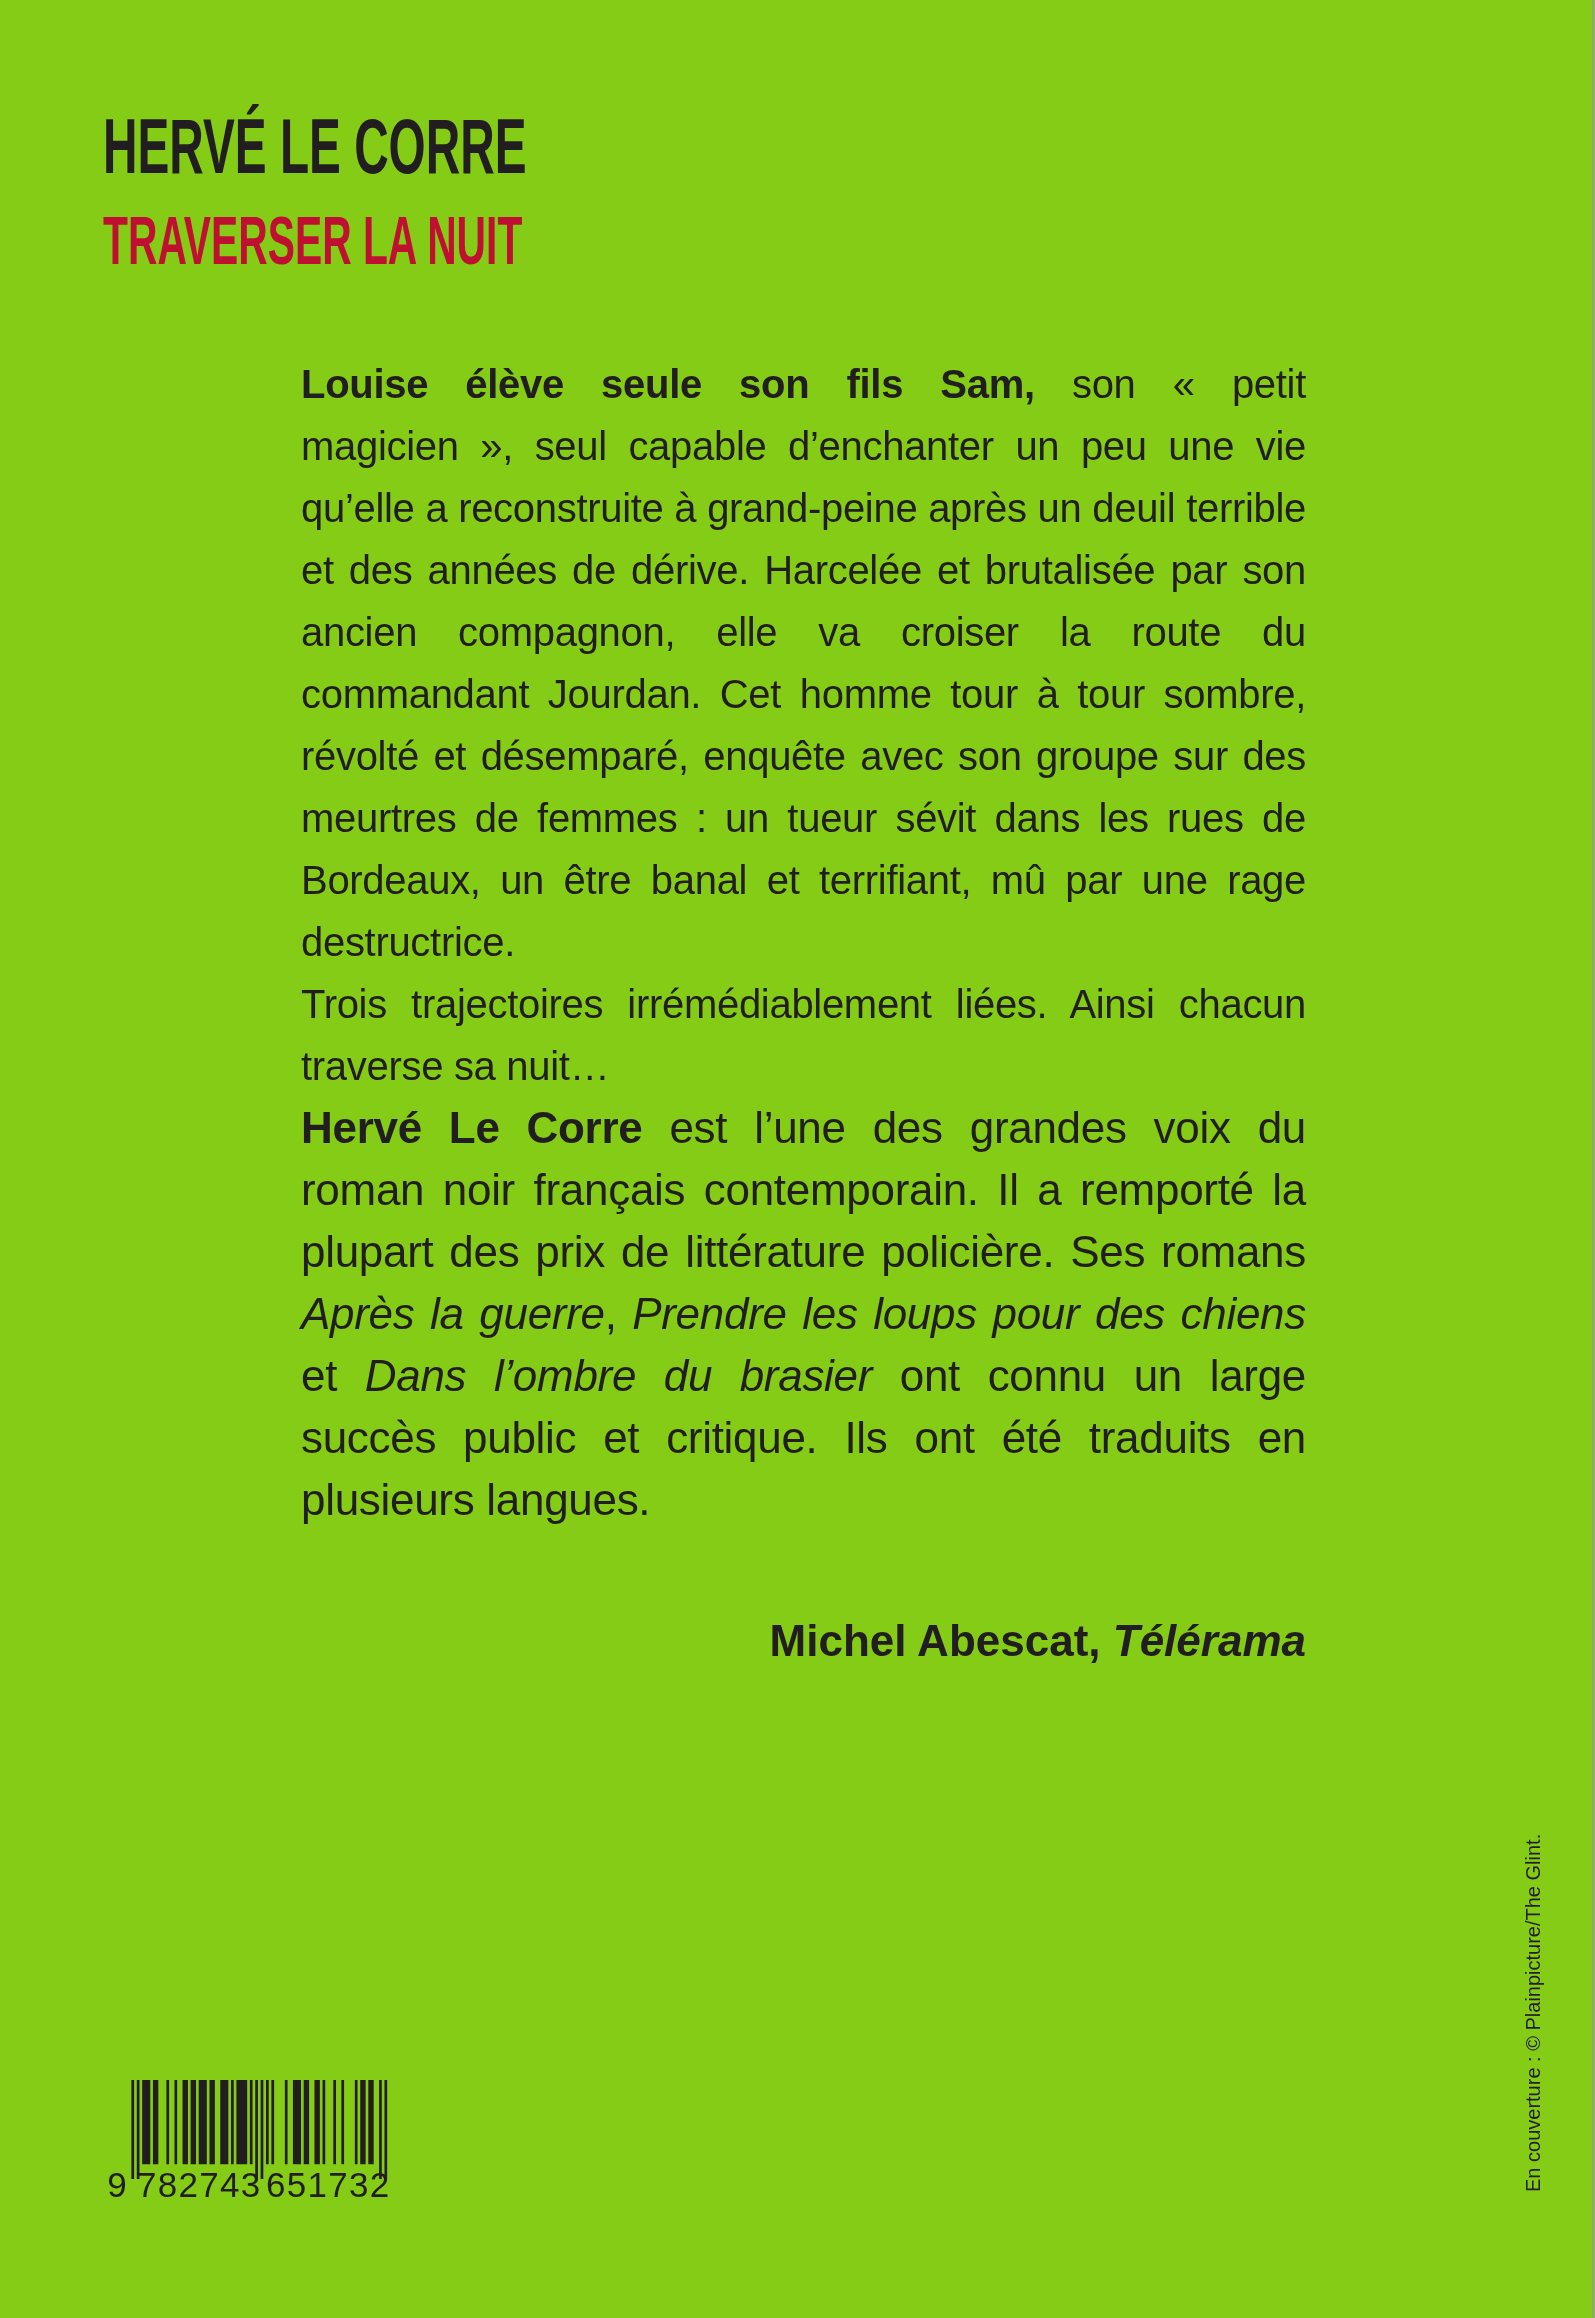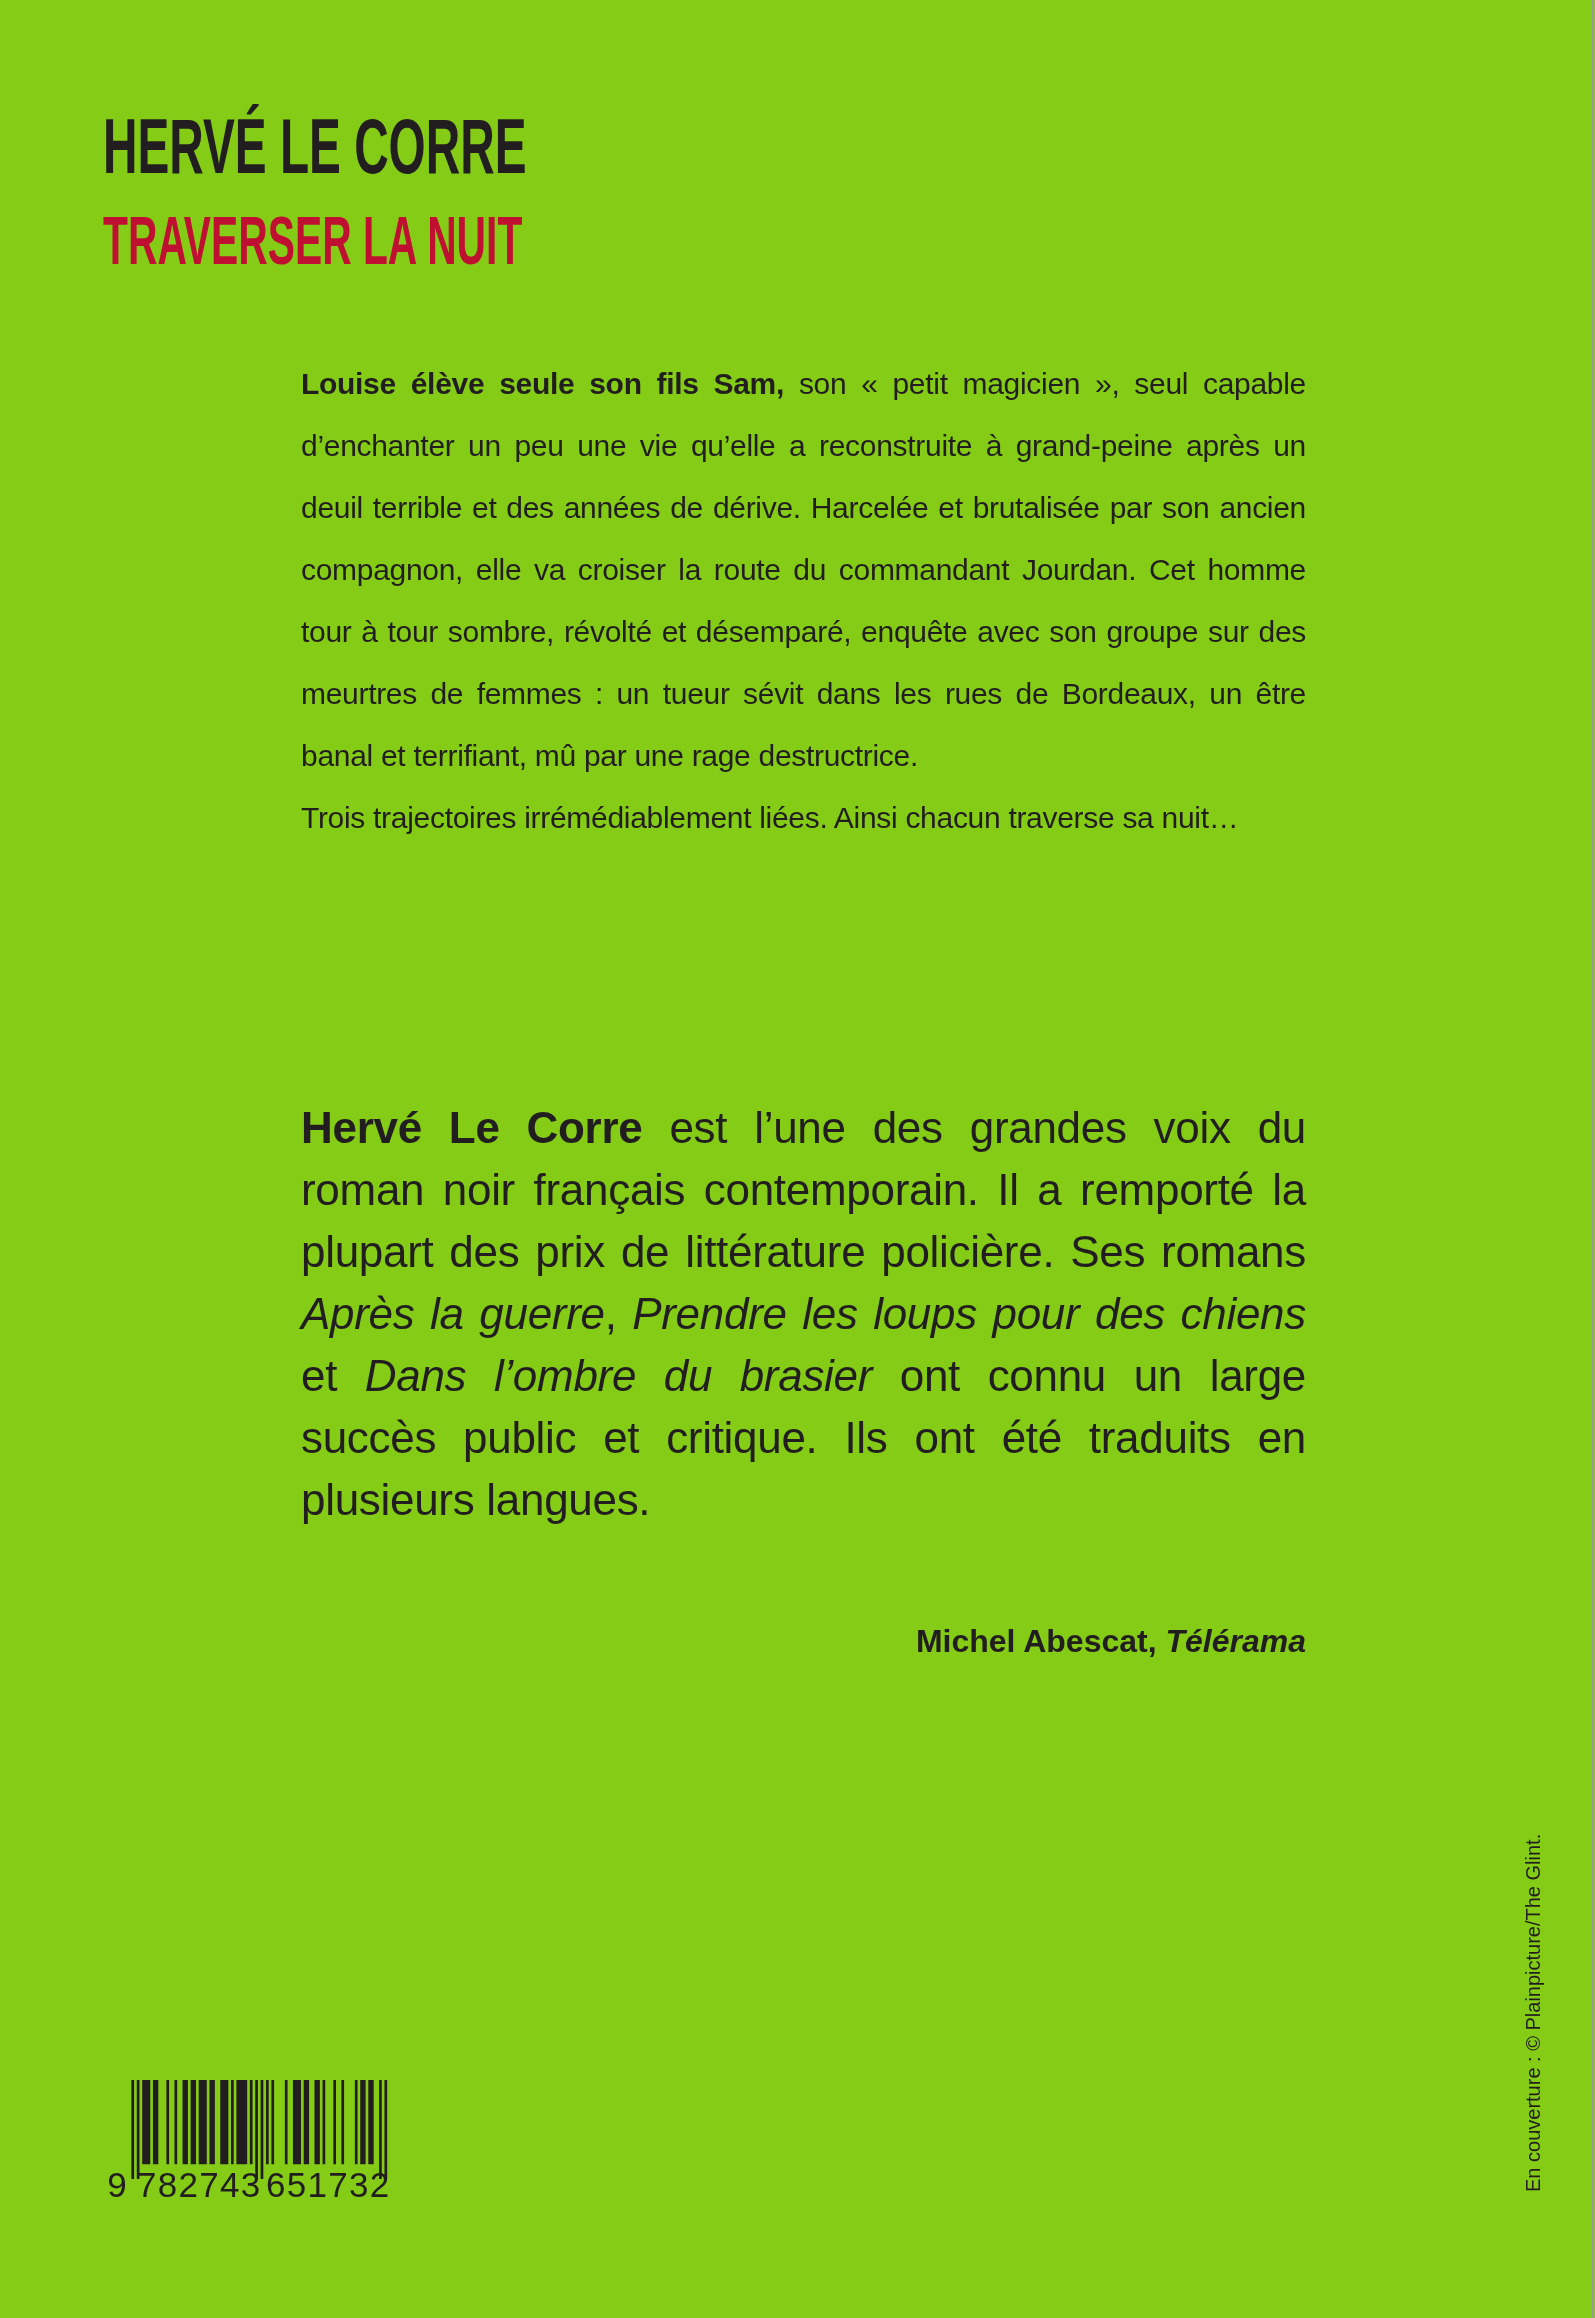--- a/index.html
+++ b/index.html
@@ -15,25 +15,25 @@
     font-size:77px; font-weight:bold; line-height:1; white-space:nowrap;
     transform:scaleX(0.62); transform-origin:0 50%;
   }
   .title {
     position:absolute; left:103px; top:206px;
     font-size:68px; font-weight:bold; line-height:1; white-space:nowrap;
     color:var(--accent,#c01031);
     transform:scaleX(0.60); transform-origin:0 50%;
   }
   .col { position:absolute; left:301px; width:1005px; }
-  .synopsis { top:353px; font-size:30px; line-height:62px; text-align:justify; letter-spacing:-0.3px; }
+  .synopsis { top:353px; font-size:40px; line-height:62px; text-align:justify; letter-spacing:-0.3px; }
   .bio      { top:1097px; font-size:44px; line-height:62px; text-align:justify; letter-spacing:-0.3px; }
   .quote    { top:1422px; font-size:38px; line-height:66px; font-weight:bold;
               color:var(--accent,#c01031); text-align:justify; letter-spacing:-0.3px; }
-  .attribution { top:1620px; font-size:32px; line-height:42px; font-weight:bold; text-align:right; }
+  .attribution { top:1620px; font-size:44px; line-height:42px; font-weight:bold; text-align:right; }
   .run.b  { font-weight:bold; }
   .run.i  { font-style:italic; }
   .run.bi { font-weight:bold; font-style:italic; }
   .barcode { position:absolute; left:131px; top:2080px; width:257px; height:127px; }
   .barcode svg { display:block; }
   .barcode svg rect { fill:var(--ink,#221e1f); }
   .barcode-digits span {
     position:absolute; top:86px; font-size:35px; line-height:37px;
     letter-spacing:1.3px; color:var(--ink,#221e1f);
   }

